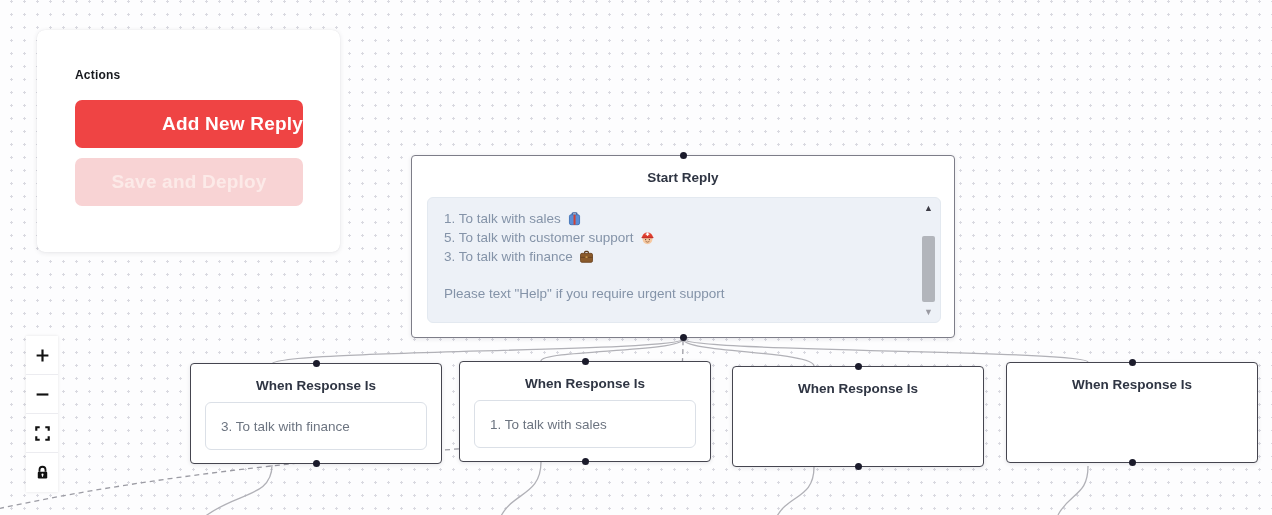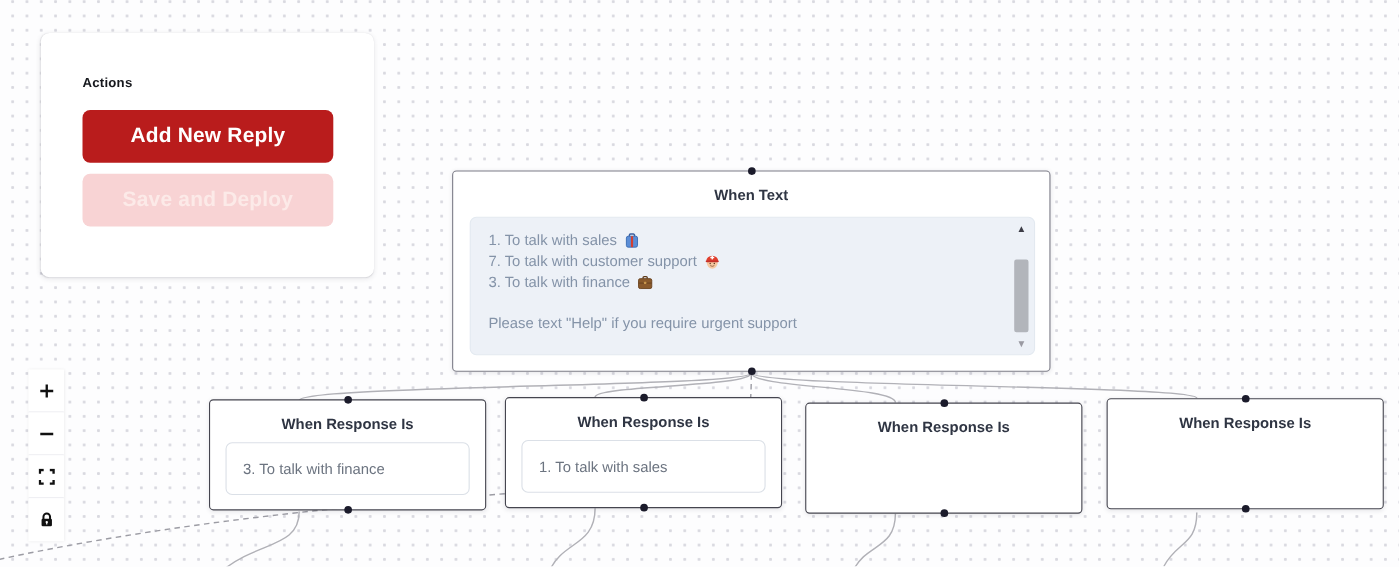--- a/index.html
+++ b/index.html
@@ -25,21 +25,21 @@
     background:#ffffff; border-radius:8px;
     box-shadow:0 1px 5px rgba(40,40,60,.10), 0 0 1px rgba(40,40,60,.12);
     padding:38px 0 0 38px;
   }
   .actions-title { font-size:12px; font-weight:800; color:#16181d; letter-spacing:.2px; }
   .btn {
     display:block; width:228px; height:48px; border:none; border-radius:7px;
     font-family:inherit; font-size:19px; font-weight:700; letter-spacing:.2px;
     cursor:pointer;
   }
-  .btn-add { margin-top:18px; background:#b91c1c; color:#ffffff; }
+  .btn-add { margin-top:18px; background:#ef4444; color:#ffffff;text-align:right; }
   .btn-save { margin-top:10px; background:#f8d3d4; color:#fceae8; cursor:default; }
 
   
   .node {
     position:absolute; background:#ffffff; border-radius:4px;
     box-shadow:0 1px 4px rgba(30,30,50,.10);
   }
   .handle {
     position:absolute; left:50%; width:7px; height:7px; margin-left:-3.5px;
     background:#1b1b2b; border-radius:50%; z-index:3;
@@ -114,32 +114,32 @@
   </svg>
 
   <div class="actions-panel">
     <div class="actions-title">Actions</div>
     <button class="btn btn-add">Add New Reply</button>
     <button class="btn btn-save" disabled="">Save and Deploy</button>
   </div>
 
   <div class="node start-node">
     <span class="handle top"></span>
-    <div class="node-title">When Text</div>
+    <div class="node-title">Start Reply</div>
     <div class="message-box">
       <div class="msg-line">
         <span>1. To talk with sales</span>
         <svg width="15" height="15" viewBox="0 0 16 16">
           <path d="M5.5 4.6 V3 a1.1 1.1 0 0 1 1.1 -1.1 h2.8 a1.1 1.1 0 0 1 1.1 1.1 V4.6" fill="none" stroke="#3a5f9e" stroke-width="1.4"></path>
           <rect x="2.6" y="4" width="10.8" height="10.6" rx="1.7" fill="#5b8dd6" stroke="#3a6db3" stroke-width="0.9"></rect>
           <rect x="7" y="4" width="2.1" height="10.6" fill="#d23f31"></rect>
         </svg>
       </div>
       <div class="msg-line">
-        <span>7. To talk with customer support</span>
+        <span>5. To talk with customer support</span>
         <svg width="15" height="15" viewBox="0 0 16 16">
           <circle cx="8" cy="10" r="5.2" fill="#f6c9a2"></circle>
           <circle cx="6" cy="10.2" r="0.7" fill="#5a3a22"></circle>
           <circle cx="10" cy="10.2" r="0.7" fill="#5a3a22"></circle>
           <path d="M6 12.2 q2 1.5 4 0" stroke="#8a5a3b" stroke-width="0.8" fill="none"></path>
           <path d="M2.2 8 a5.8 5.4 0 0 1 11.6 0 z" fill="#e03e2d"></path>
           <rect x="1.6" y="7.3" width="12.8" height="1.6" rx="0.8" fill="#c5312a"></rect>
           <rect x="7.3" y="2.6" width="1.4" height="3.6" fill="#ffffff"></rect>
           <rect x="6.1" y="3.7" width="3.8" height="1.4" fill="#ffffff"></rect>
         </svg>

